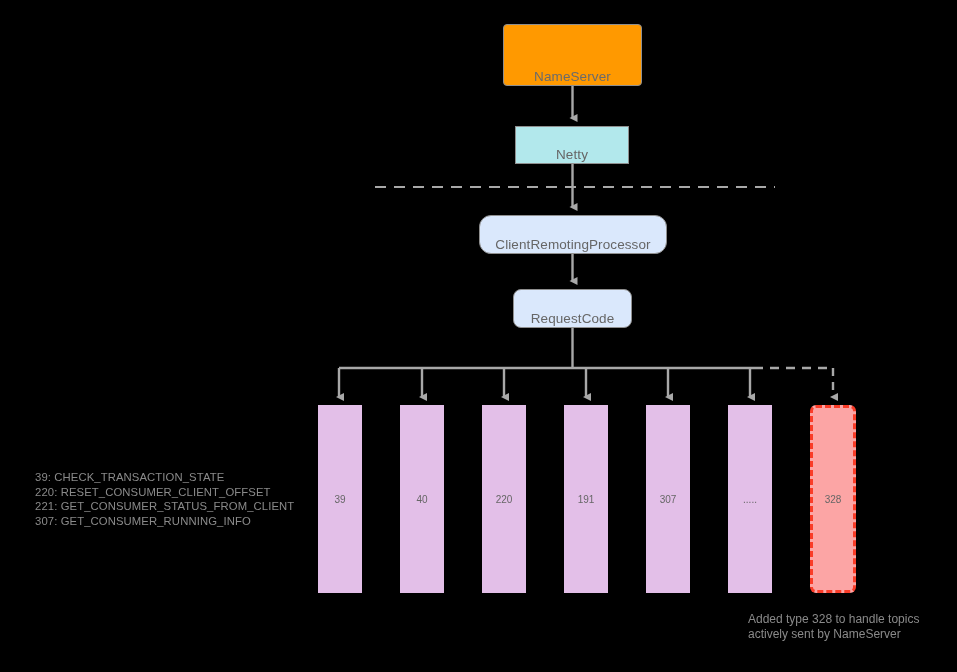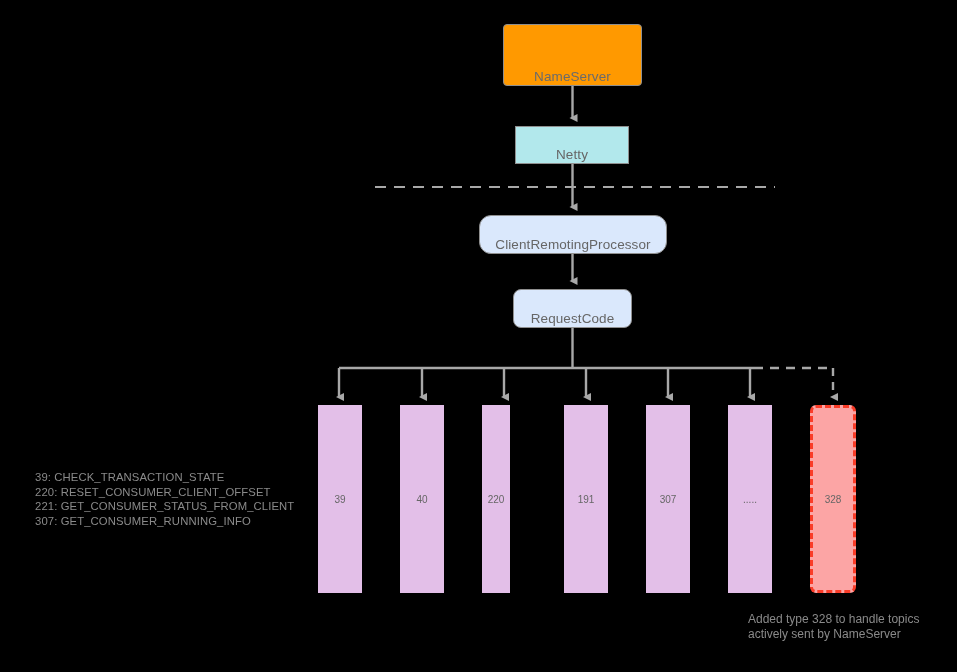--- a/index.html
+++ b/index.html
@@ -150,21 +150,21 @@
 <div class="node node-requestcode">
   <span>RequestCode</span>
 </div>
 
 <div class="code-box" style="left:318px;width:44px;">
   <span>39</span>
 </div>
 <div class="code-box" style="left:400px;width:44px;">
   <span>40</span>
 </div>
-<div class="code-box" style="left:482px;width:28px;">
+<div class="code-box" style="left:482px;width:44px;">
   <span>220</span>
 </div>
 <div class="code-box" style="left:564px;width:44px;">
   <span>191</span>
 </div>
 <div class="code-box" style="left:646px;width:44px;">
   <span>307</span>
 </div>
 <div class="code-box" style="left:728px;width:44px;">
   <span>.....</span>

